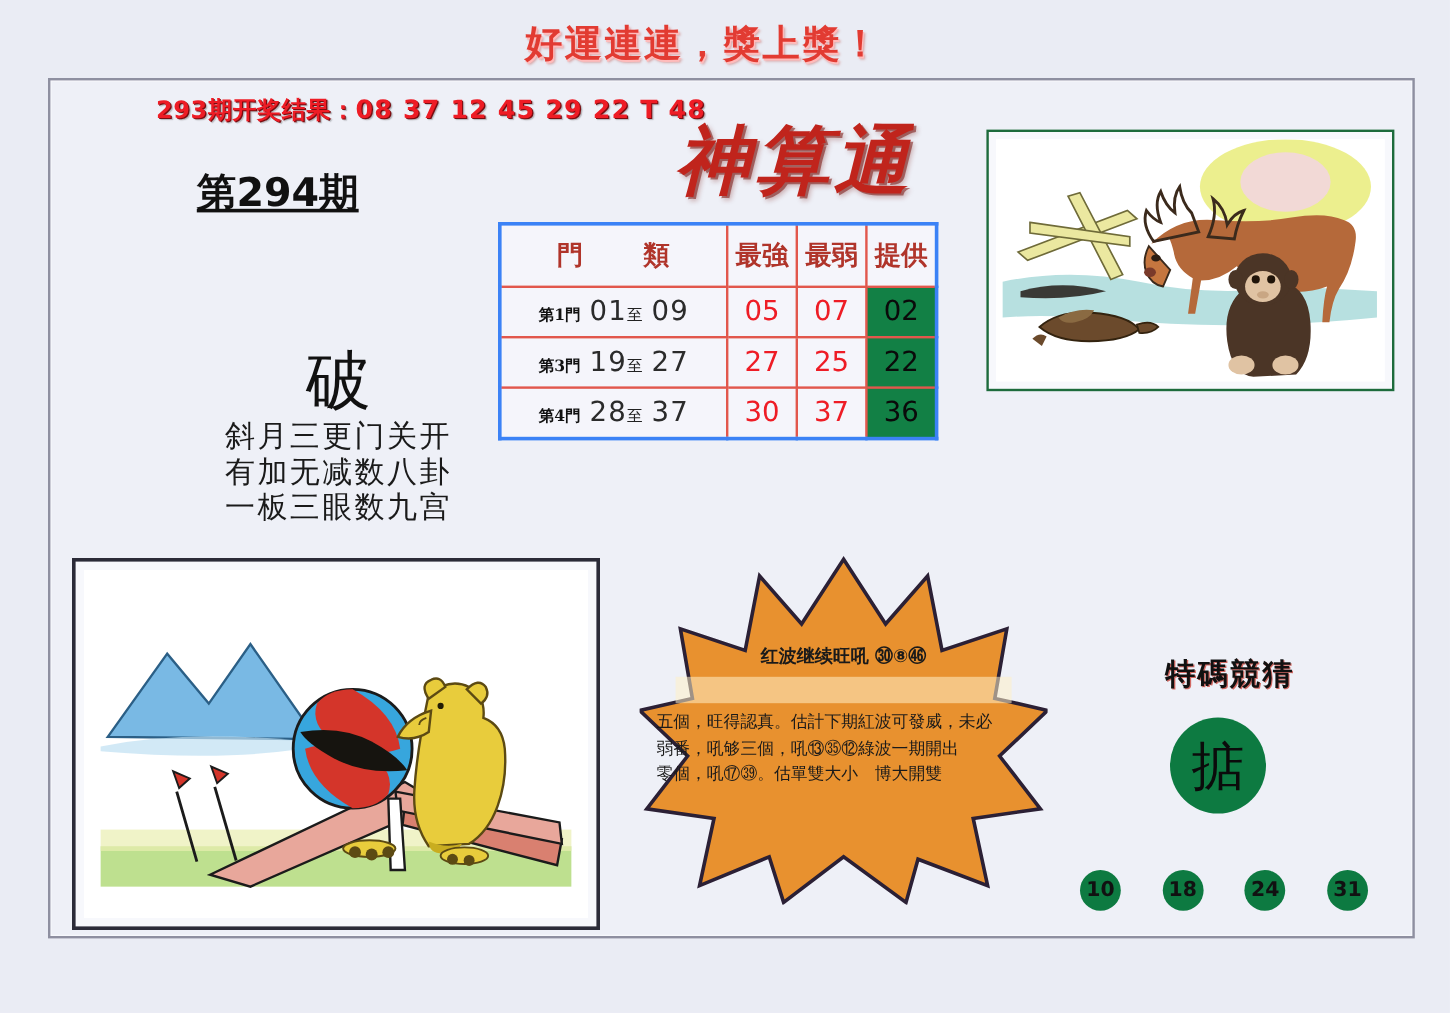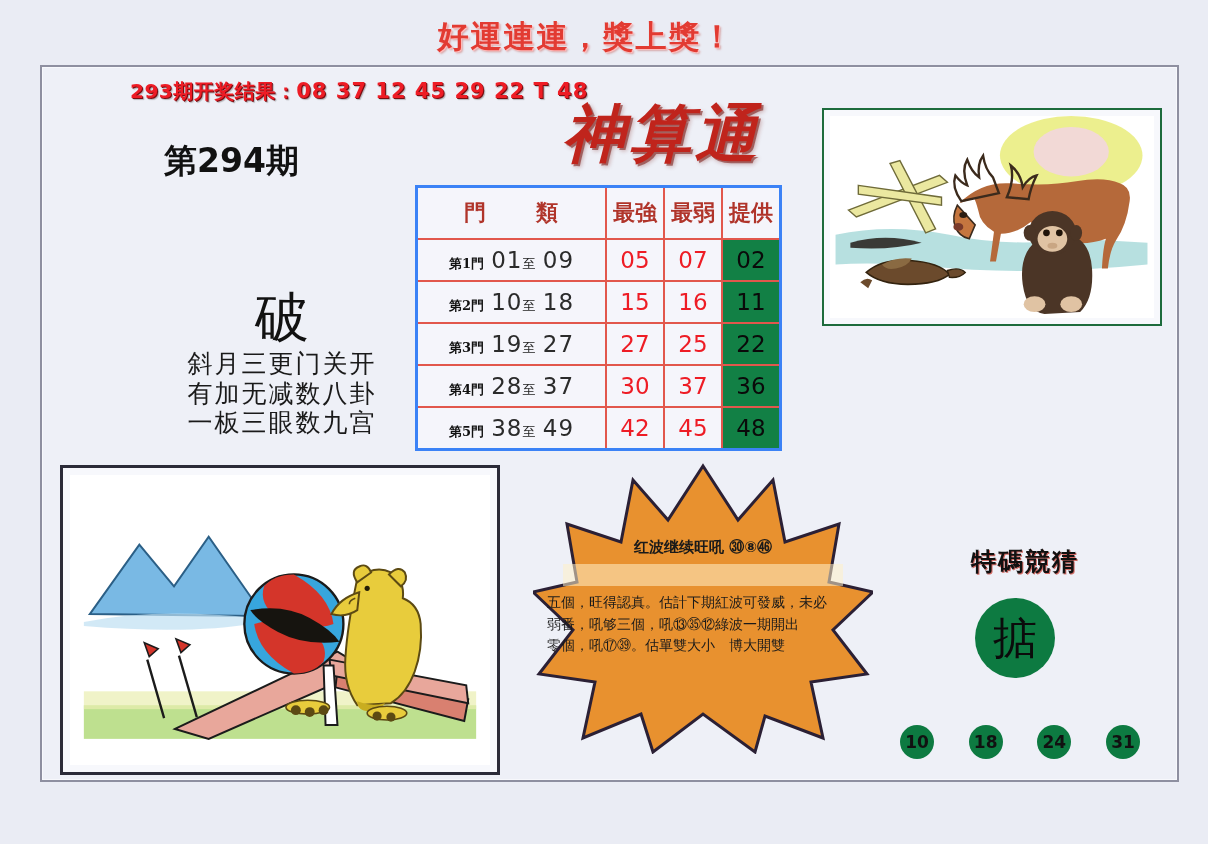--- a/index.html
+++ b/index.html
@@ -35,20 +35,21 @@
     letter-spacing:.5px;white-space:nowrap;
     text-shadow:1px 1px 0 #7a0c10, 2px 2px 1px rgba(0,0,0,.25);
   }
   .draw-result .nums{font-size:21px;letter-spacing:1px;}
 
   
   .issue{
     position:absolute;left:122px;top:72px;
     font-size:33px;font-weight:bold;color:#111;
     font-family:"DejaVu Sans","Liberation Sans",sans-serif;
+    text-decoration:underline;
   }
 
   
   .logo{
     position:absolute;left:490px;top:25px;width:260px;
     text-align:center;
     font-family:"DejaVu Serif","Liberation Serif",serif;
     font-size:62px;font-weight:bold;color:#c0241c;
     letter-spacing:4px;
     text-shadow:2px 2px 0 rgba(120,20,14,.55), 3px 3px 4px rgba(120,20,14,.3);
@@ -182,57 +183,37 @@
             <span class="men">第1門</span>
             <span class="rng">01</span><span class="zhi">至</span>
             <span class="rng">09</span>
           </td>
           <td class="c-red">05</td>
           <td class="c-red">07</td>
           <td class="c-green">02</td>
         </tr>
         <tr>
           <td class="c-cat">
-            <span class="men">第2門</span>
-            <span class="rng">10</span><span class="zhi">至</span>
-            <span class="rng">18</span>
-          </td>
-          <td class="c-red">15</td>
-          <td class="c-red">16</td>
-          <td class="c-green">11</td>
-        </tr>
-        <tr>
-          <td class="c-cat">
             <span class="men">第3門</span>
             <span class="rng">19</span><span class="zhi">至</span>
             <span class="rng">27</span>
           </td>
           <td class="c-red">27</td>
           <td class="c-red">25</td>
           <td class="c-green">22</td>
         </tr>
         <tr>
           <td class="c-cat">
             <span class="men">第4門</span>
             <span class="rng">28</span><span class="zhi">至</span>
             <span class="rng">37</span>
           </td>
           <td class="c-red">30</td>
           <td class="c-red">37</td>
           <td class="c-green">36</td>
-        </tr>
-        <tr>
-          <td class="c-cat">
-            <span class="men">第5門</span>
-            <span class="rng">38</span><span class="zhi">至</span>
-            <span class="rng">49</span>
-          </td>
-          <td class="c-red">42</td>
-          <td class="c-red">45</td>
-          <td class="c-green">48</td>
         </tr>
       </tbody>
     </table>
   </div>
 
   <div class="photo tr">
     <div class="ph-inner">
       <svg viewBox="0 0 326 204" width="100%" height="100%">
         <rect x="0" y="0" width="326" height="204" fill="#ffffff"></rect>
         <ellipse cx="243" cy="40" rx="72" ry="40" fill="#e9ec7a" opacity="0.85"></ellipse>

